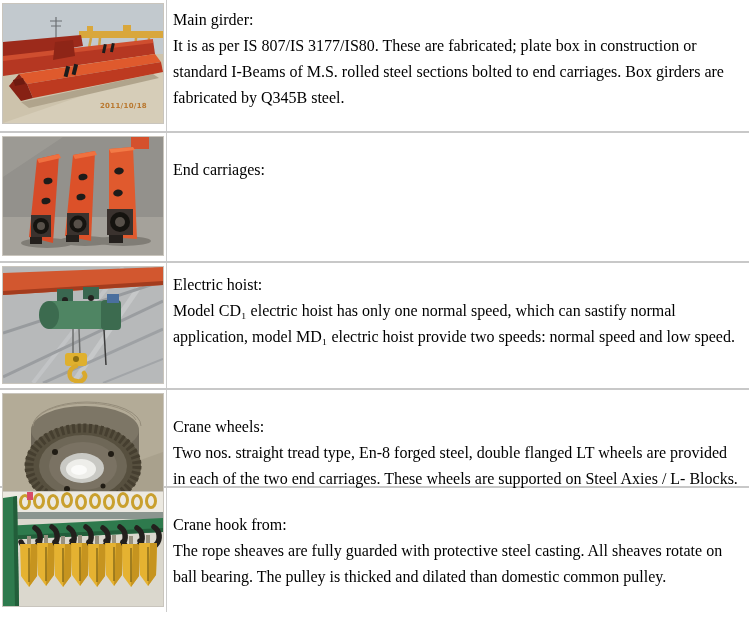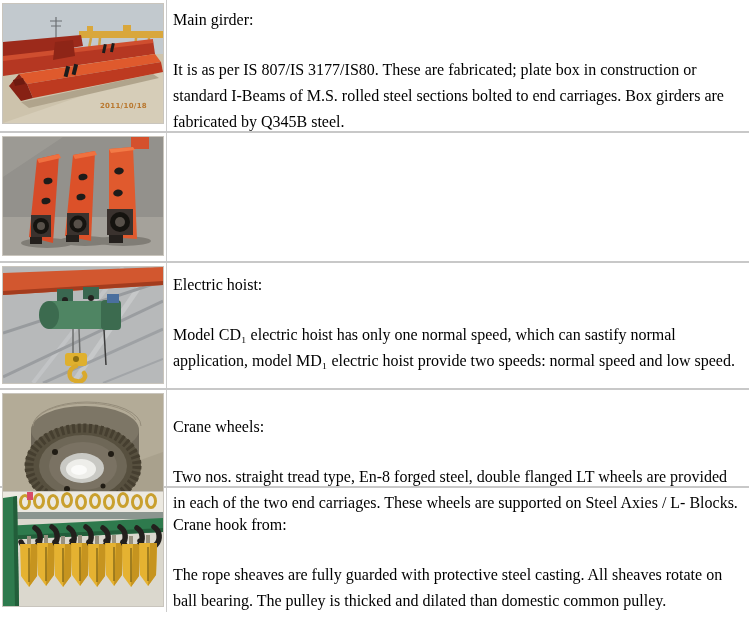--- a/index.html
+++ b/index.html
@@ -9,21 +9,21 @@
   .row.last{border-bottom:none;}
   .r1{height:133px}.r2{height:130px}.r3{height:127px}.r4{height:98px}.r5{height:124px}
   .photo-cell{width:167px;min-width:167px;box-sizing:border-box;border-right:1px solid #cccccc;
               padding:3px 0 0 2px;position:relative;}
   .photo-cell svg{display:block;border:1px solid #c9c5bd;background:#fff;}
   .text-cell{flex:1;box-sizing:border-box;padding:24px 8px 0 6px;
              font-size:16px;line-height:26px;}
   .r1 .text-cell{padding-top:7px;}
   .r3 .text-cell{padding-top:9px;}
   .heading{font-weight:normal;}
-  .body-text{font-weight:normal;margin-top:24px;}
+  .body-text{font-weight:normal;}
   .wm{position:absolute;top:102px;right:19px;font-family:"DejaVu Sans",sans-serif;
       font-size:7px;font-weight:bold;color:#b9772e;letter-spacing:.3px;}
 </style>
 </head>
 <body>
 
 <div class="page">
 
   <div class="row r1">
     <div class="photo-cell">
@@ -96,20 +96,21 @@
         <polygon points="106,12 130,10 132,13 108,16" fill="#f27a46"></polygon>
         <ellipse cx="116" cy="34" rx="4.8" ry="3.4" fill="#1e1c1a" transform="rotate(-6 116 34)"></ellipse>
         <ellipse cx="115" cy="56" rx="4.8" ry="3.4" fill="#1e1c1a" transform="rotate(-6 115 56)"></ellipse>
         <rect x="104" y="72" width="26" height="26" fill="#3a322e"></rect>
         <circle cx="117" cy="85" r="10" fill="#15130f"></circle>
         <circle cx="117" cy="85" r="5" fill="#575049"></circle>
         <rect x="106" y="98" width="14" height="8" fill="#24201d"></rect>
       </svg>
     </div>
     <div class="text-cell">
+      <div class="heading">End carriages:</div>
     </div>
   </div>
 
   <div class="row r3">
     <div class="photo-cell">
       <svg width="160" height="116" viewBox="0 0 160 116">
         <rect width="160" height="116" fill="#b7b9ba"></rect>
         <line x1="150" y1="0" x2="70" y2="116" stroke="#c6c8c9" stroke-width="5"></line>
         <line x1="120" y1="0" x2="30" y2="116" stroke="#c2c4c6" stroke-width="4"></line>
         <line x1="160" y1="14" x2="0" y2="66" stroke="#989b9e" stroke-width="3"></line>

